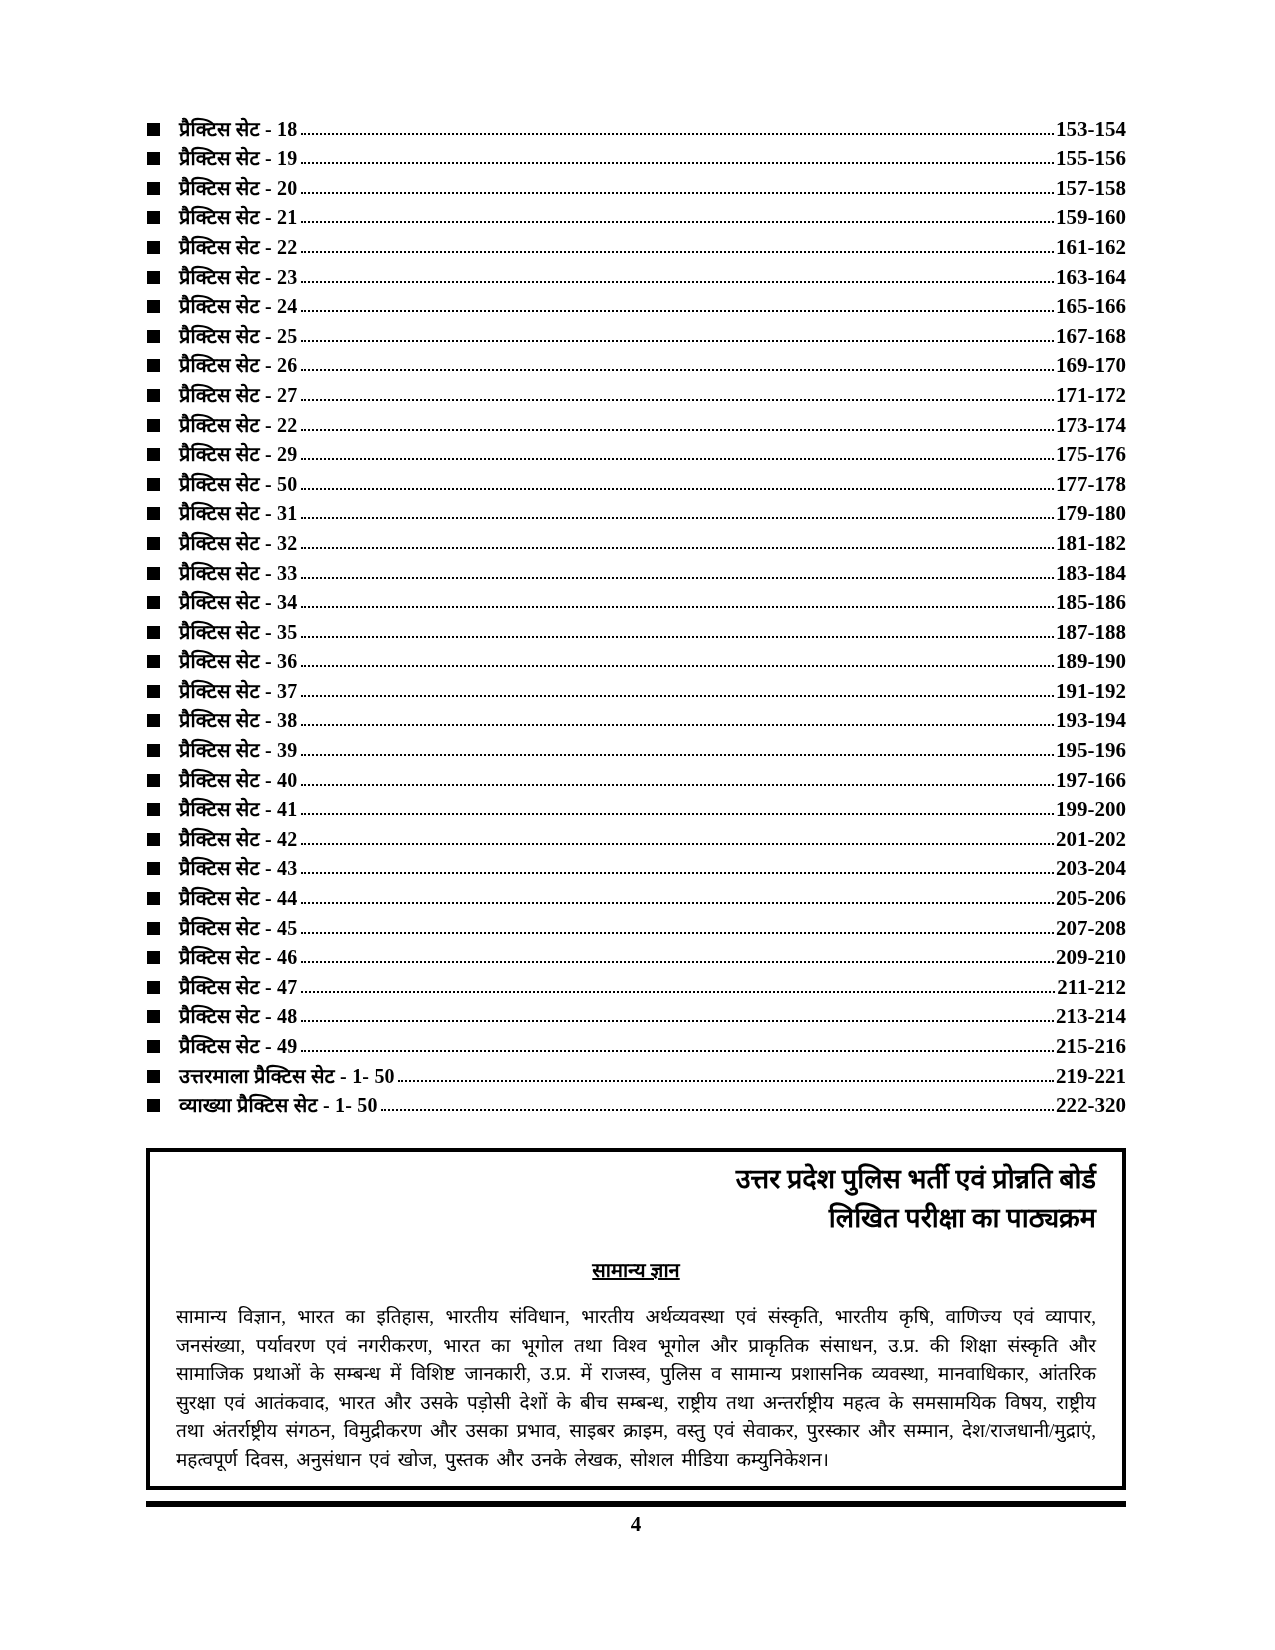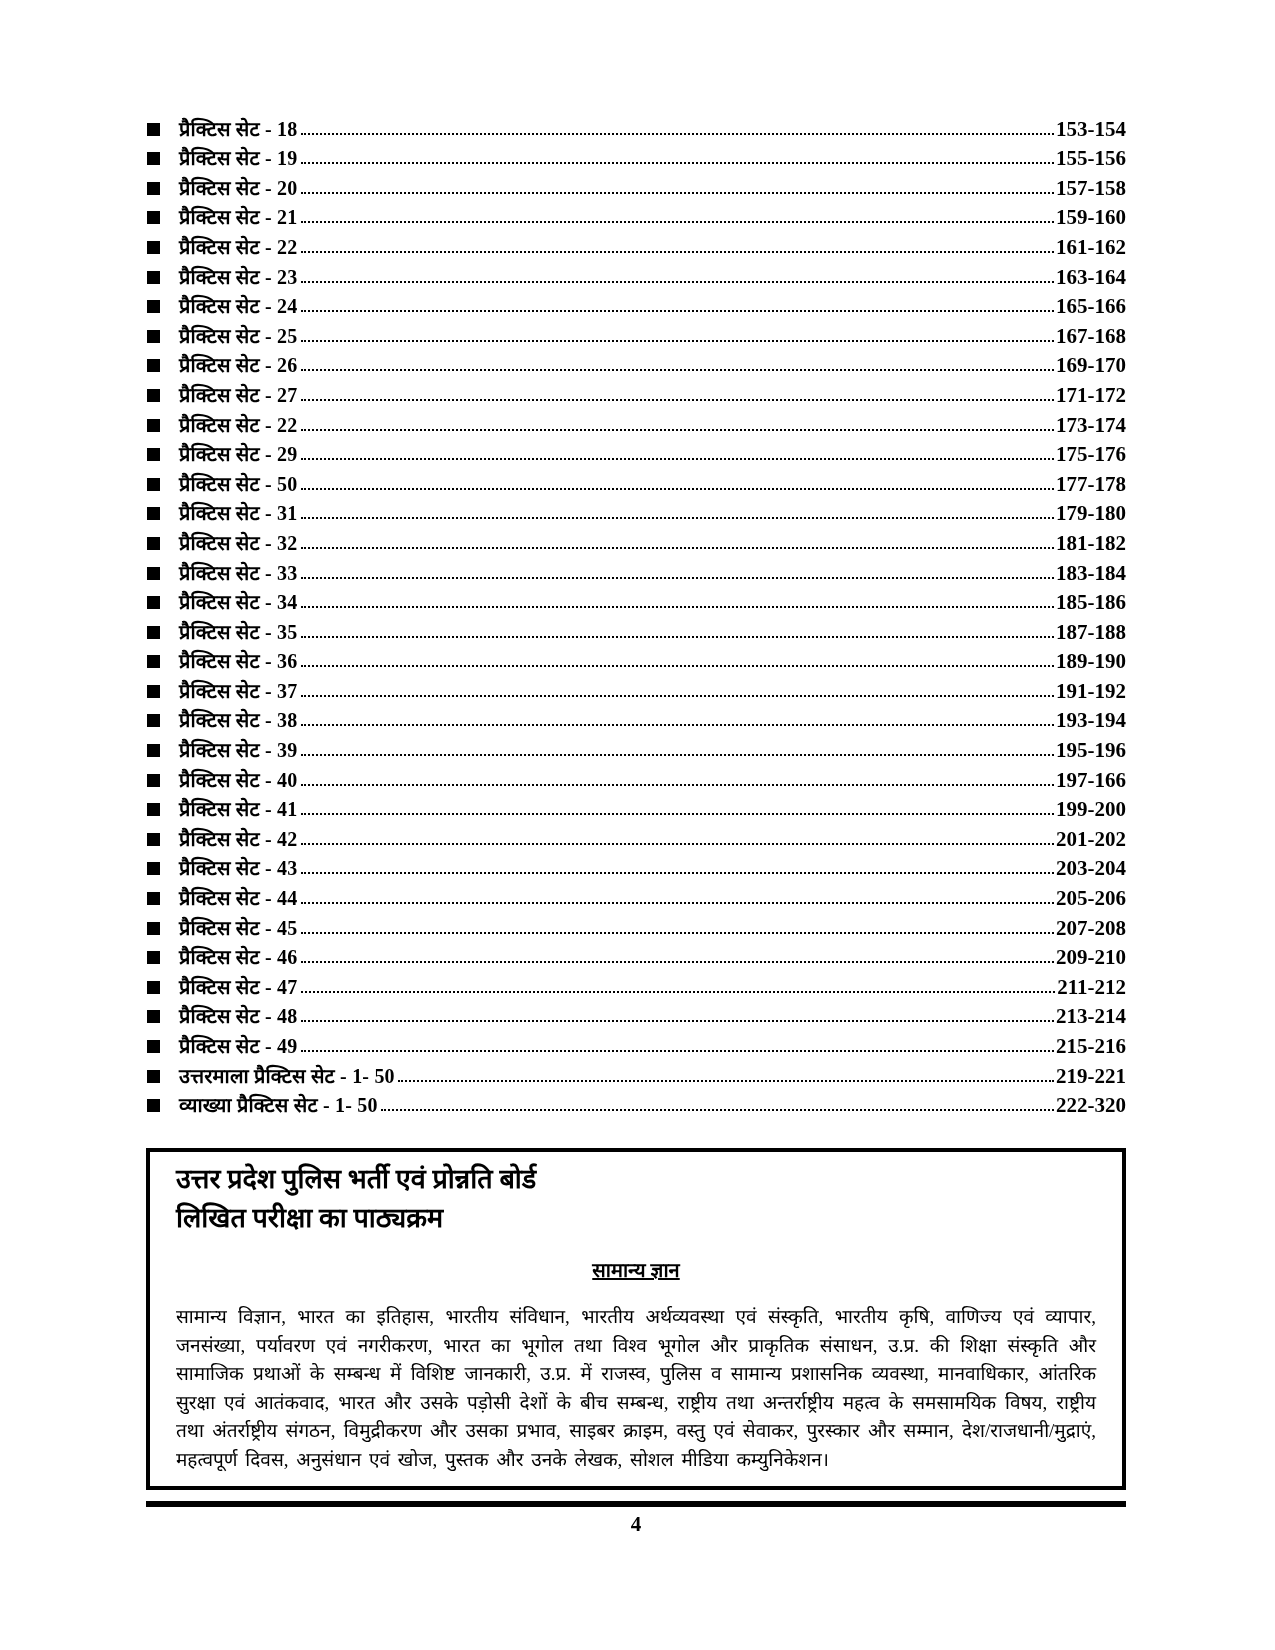--- a/index.html
+++ b/index.html
@@ -55,21 +55,21 @@
   }
 
   
   .syllabus-box {
     margin-top: 30px;
     border: 4px solid #000;
     padding: 8px 26px 12px 26px;
     width: 100%;
   }
   .box-title {
-    text-align: left;
+    text-align: right;
     font-weight: bold;
     font-size: 27px;
     line-height: 39px;
   }
   .box-subtitle {
     text-align: center;
     font-weight: bold;
     font-size: 20px;
     line-height: 32px;
     margin-top: 16px;

